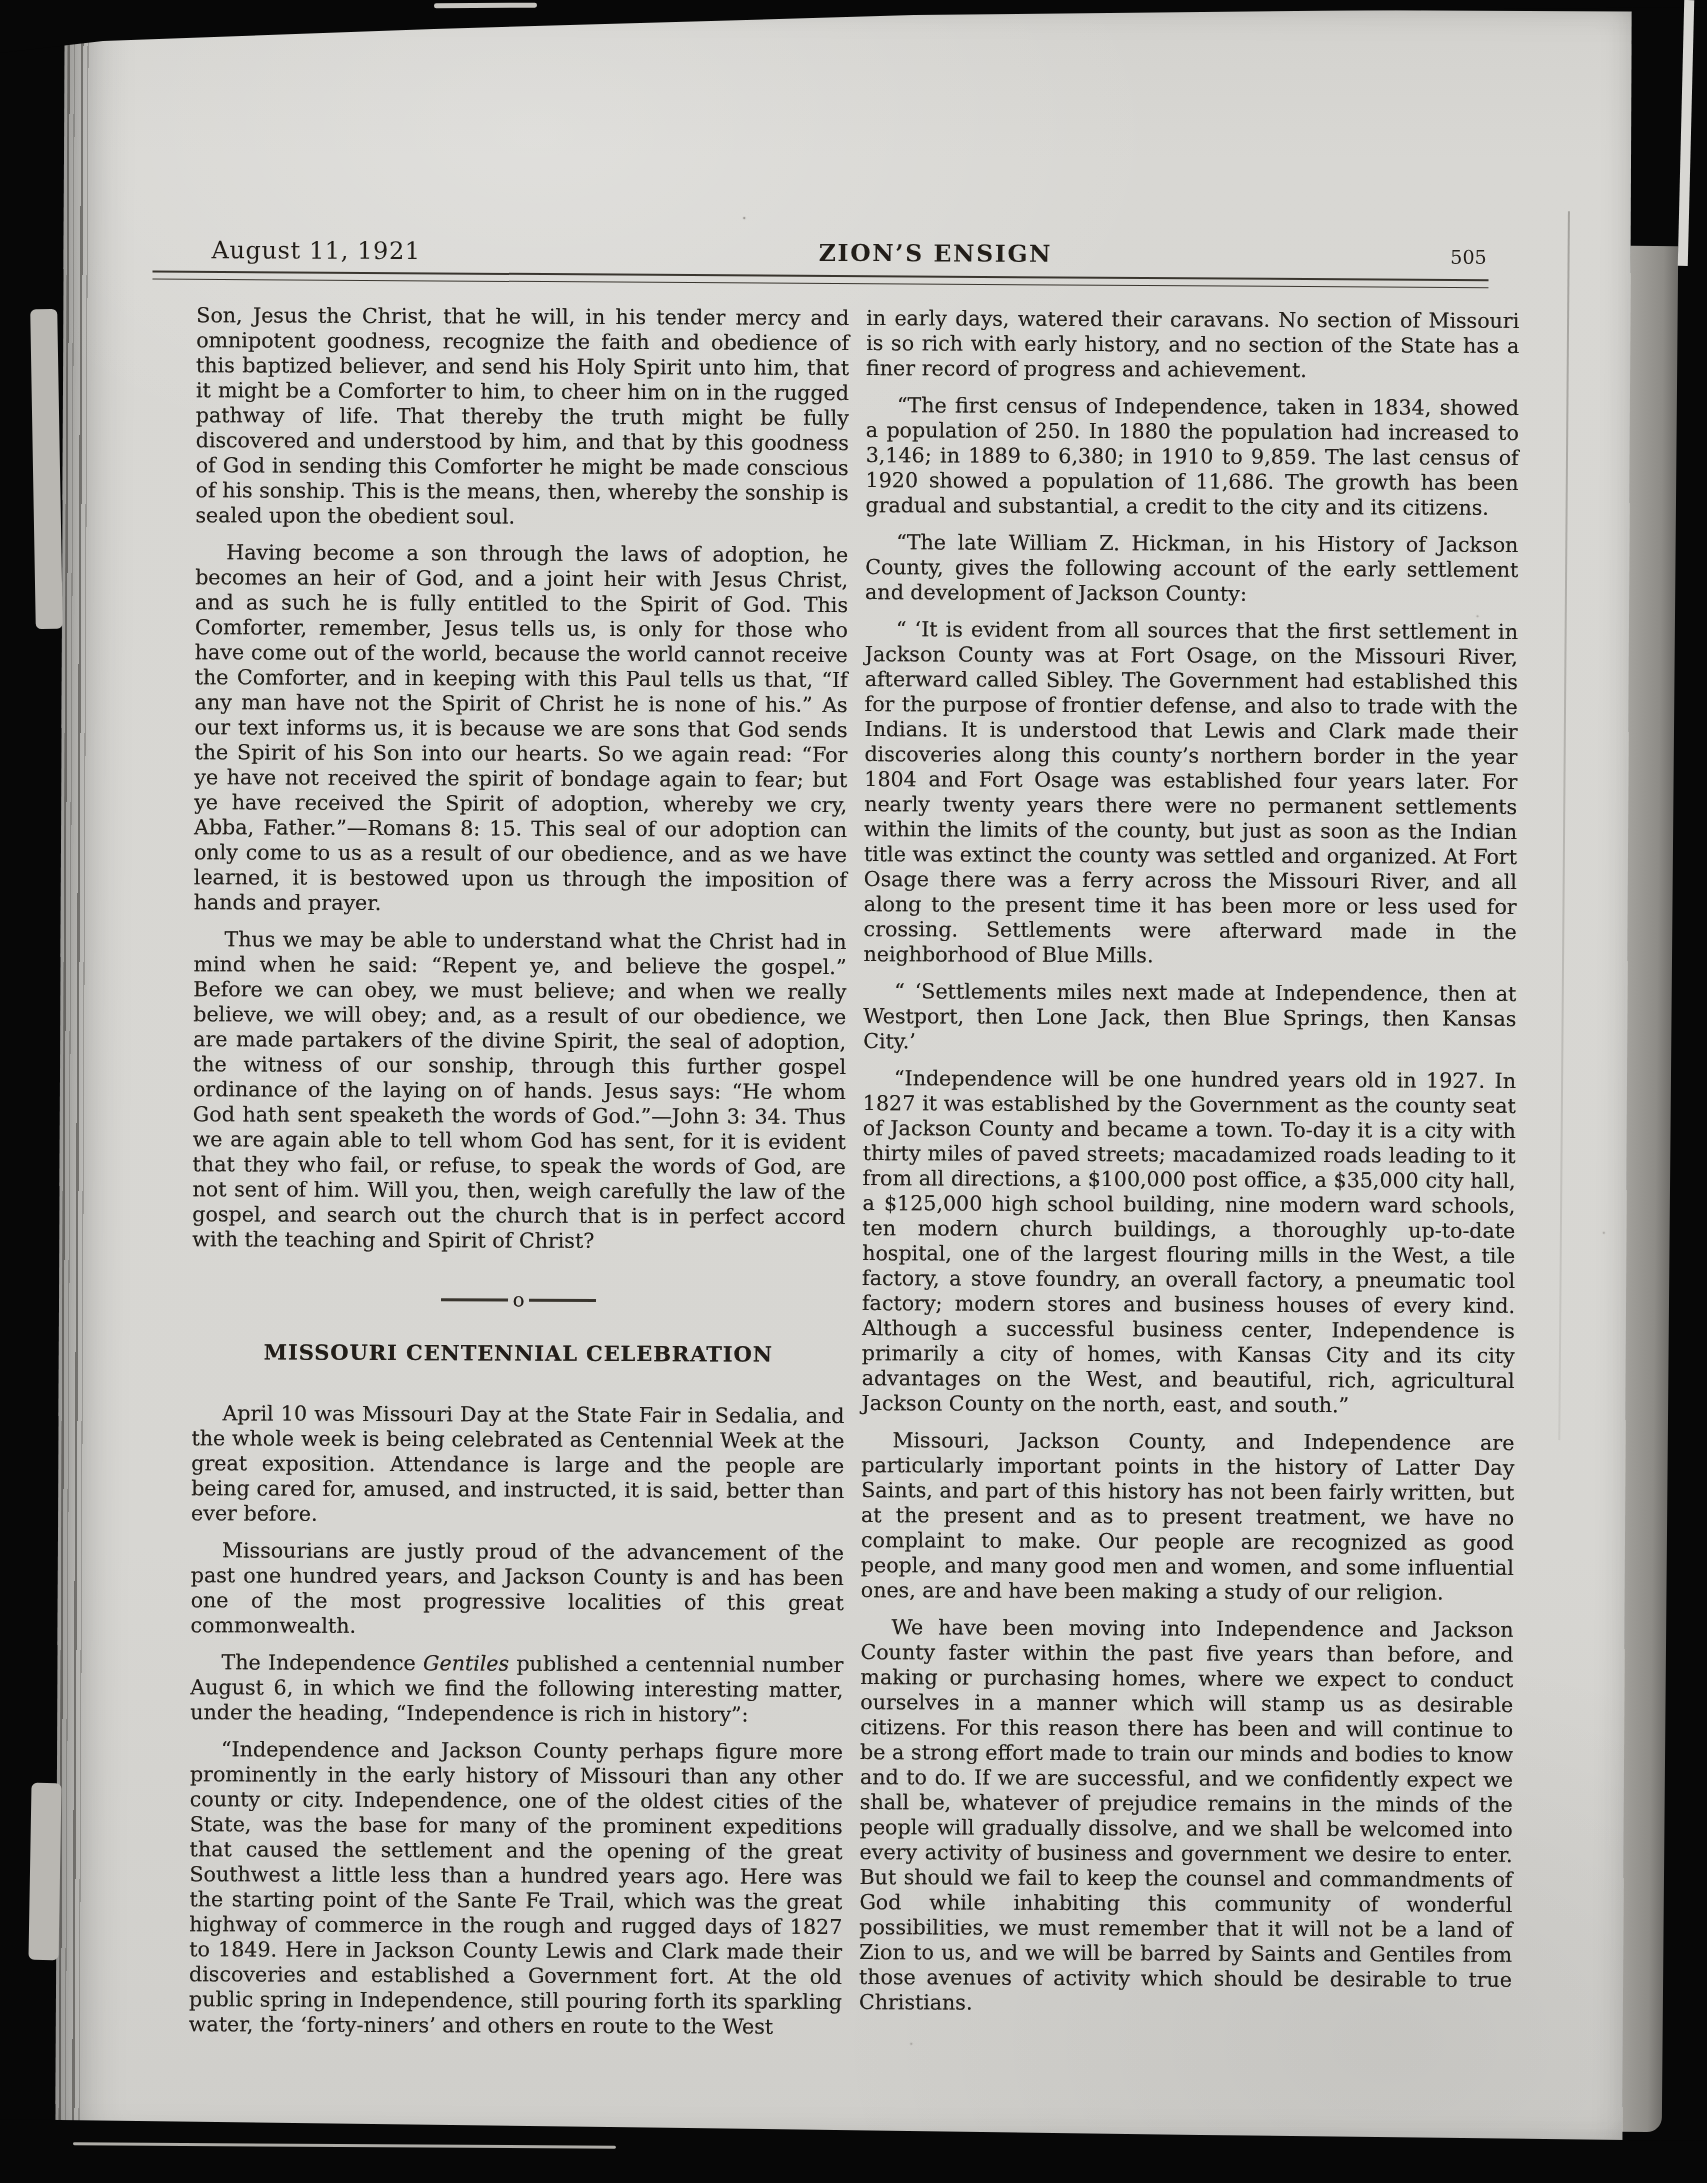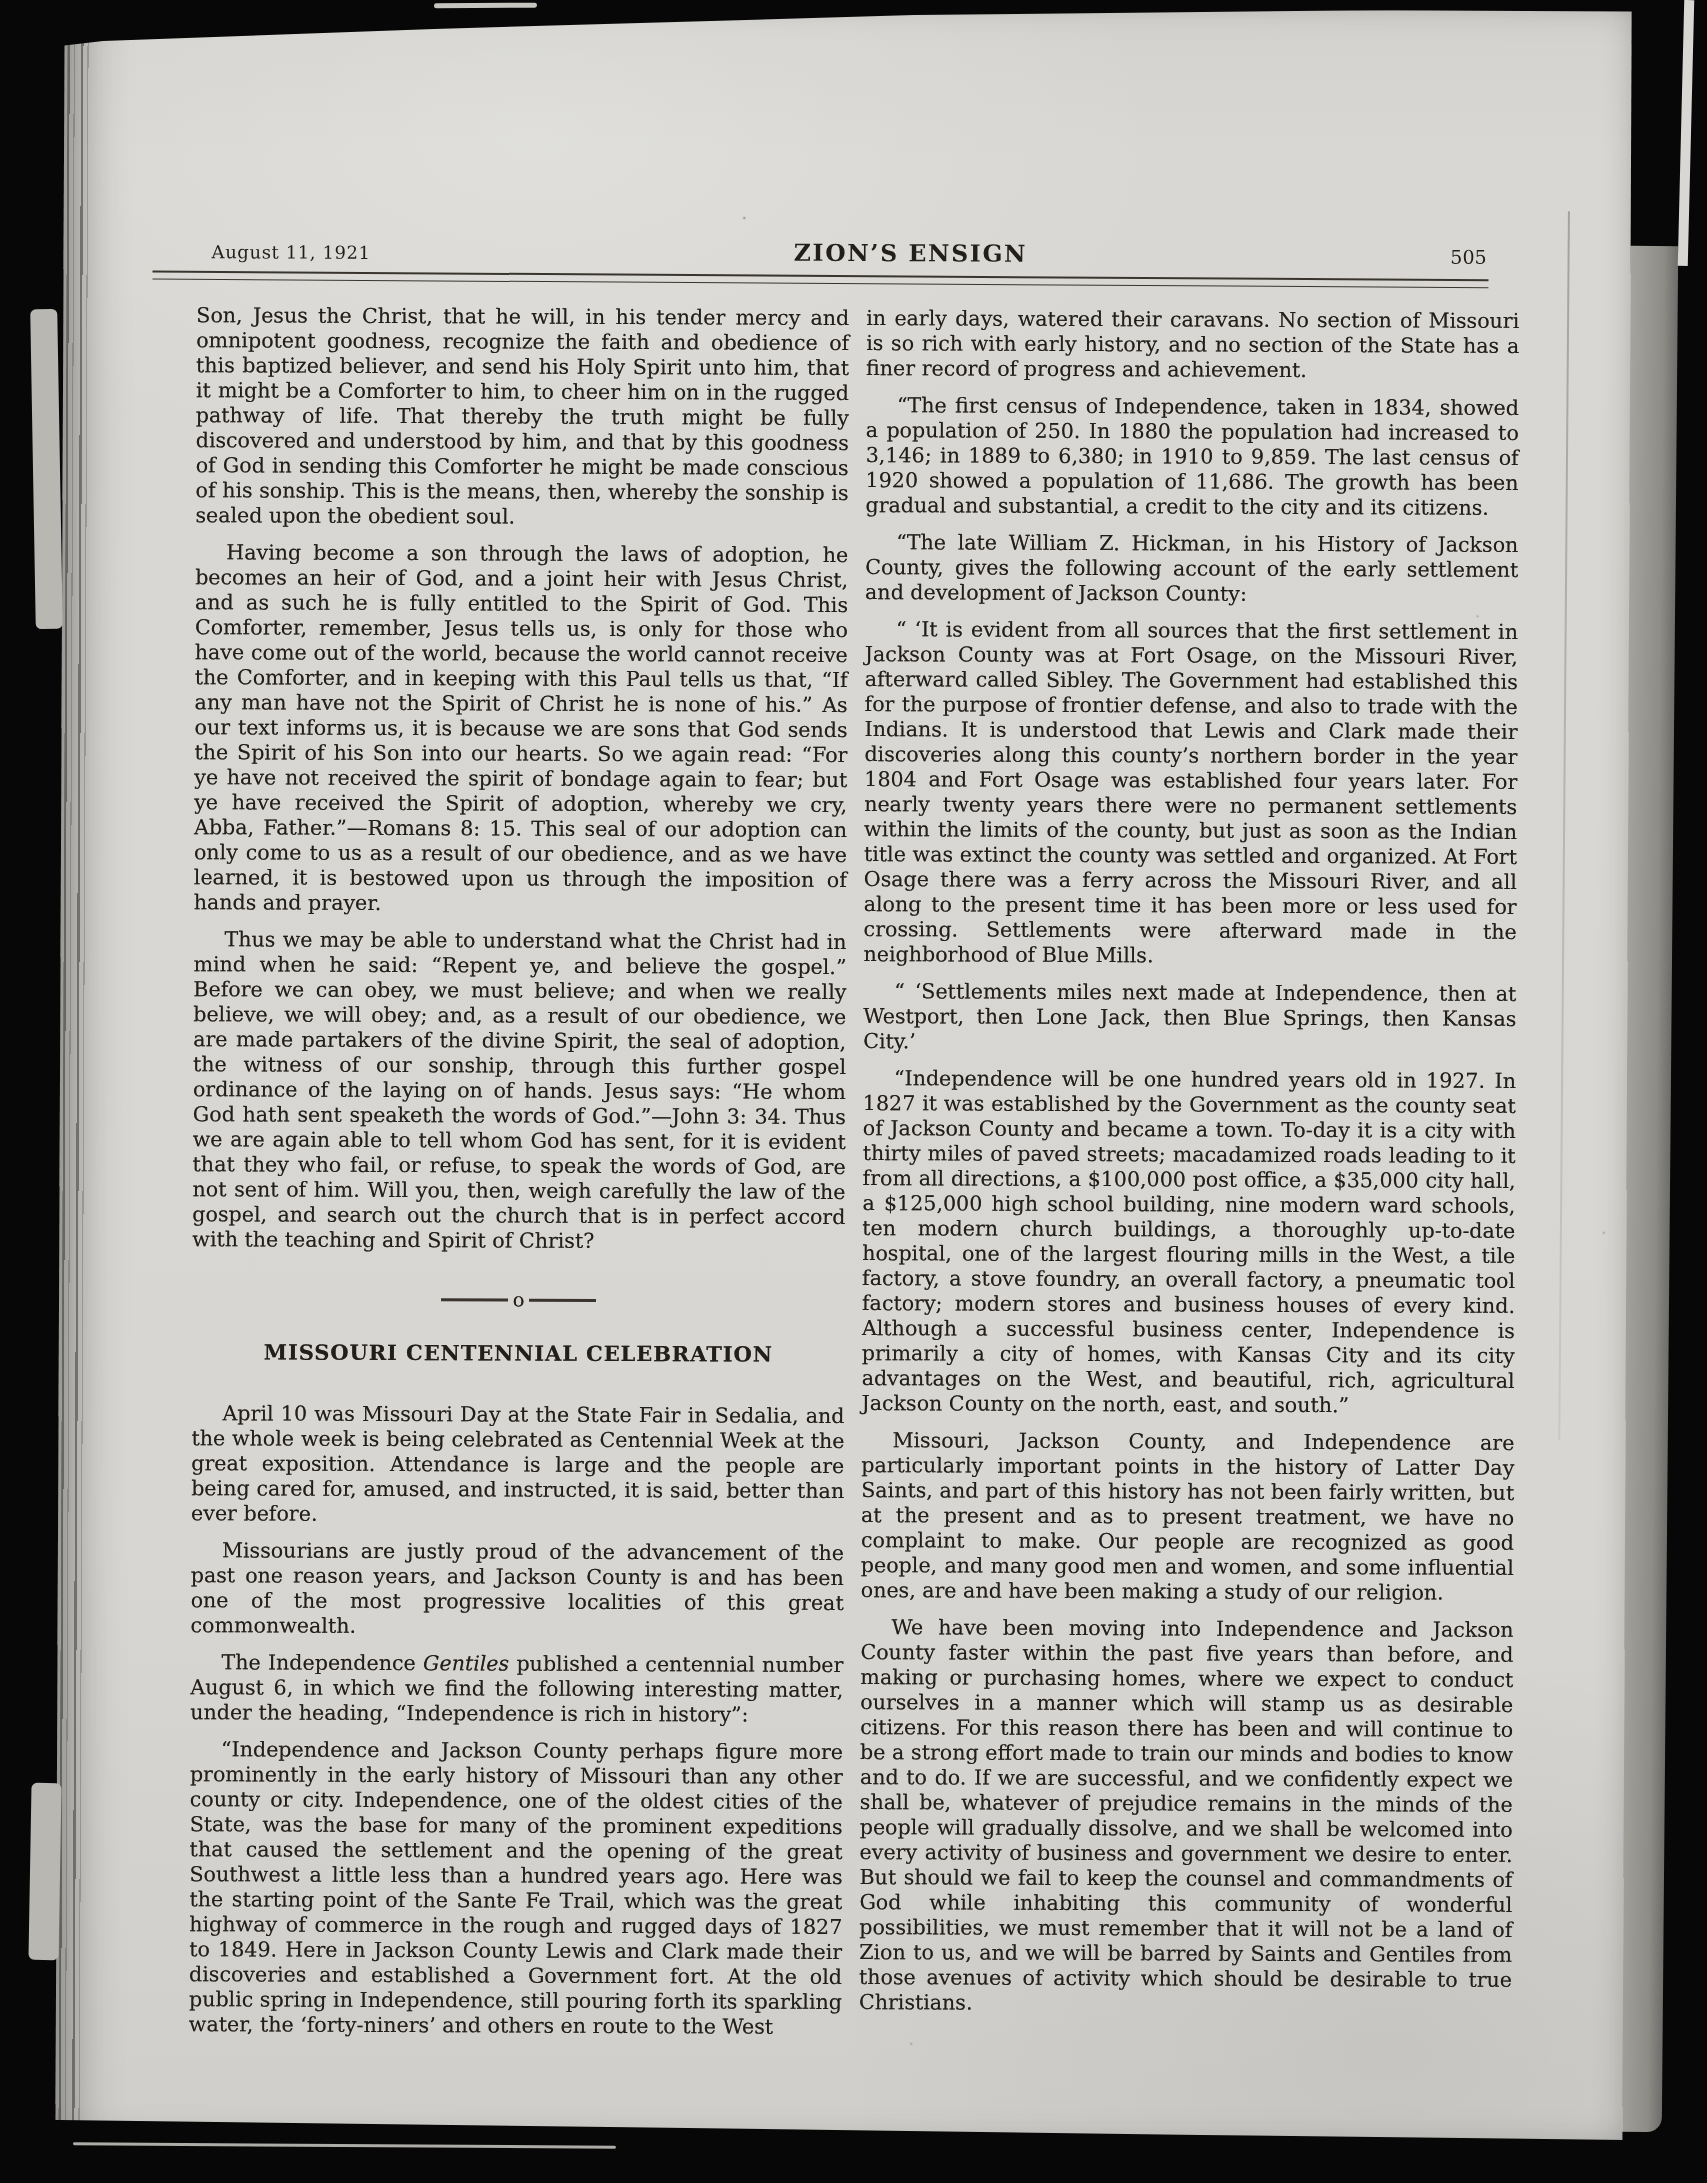--- a/index.html
+++ b/index.html
@@ -37,21 +37,21 @@
     clip-path:polygon(0 10.3px,629px 18.3px,1200px 26px,1708px 32px,1708px 74px,0 74px);}
   .sliver-right{position:absolute;left:1681px;top:0;width:9.7px;height:266px;background:#d8d7d3;
     transform:rotate(1.4deg);z-index:6;}
   .sliver-top{position:absolute;left:434px;top:3.4px;width:103px;height:5.1px;background:#c6c4bf;
     transform:rotate(-.4deg);z-index:6;border-radius:2.3px;}
   .sliver-bottom{position:absolute;left:73px;top:2144px;width:543px;height:3.4px;background:#aeaca7;
     transform:rotate(.35deg);z-index:6;border-radius:1.7px;}
   
   .print{position:absolute;left:0;top:0;width:100%;height:100%;color:#221e19;}
   .masthead{position:absolute;left:91px;top:227px;width:1332px;display:flex;align-items:baseline;}
-  .m-date{font-size:18px;letter-spacing:0.6px;margin-left:57px;white-space:nowrap;}
+  .m-date{font-size:24px;letter-spacing:0.6px;margin-left:57px;white-space:nowrap;}
   .m-title{flex:1;text-align:center;font-size:23.4px;font-weight:bold;letter-spacing:1.7px;white-space:nowrap;}
   .m-page{font-size:19px;margin-top:8px;white-space:nowrap;}
   .head-rule{position:absolute;left:89px;top:267px;width:1336px;height:5.7px;
     border-top:2.3px solid #39352e;border-bottom:1.7px solid #39352e;transform:rotate(.12deg);}
   .columns{position:absolute;left:133px;top:298px;width:1324px;display:flex;gap:17px;}
   .col{width:653px;font-size:20.6px;line-height:25px;text-align:justify;
     text-shadow:0 0 0.6px rgba(34,30,25,.55);}
   .para{margin:0 0 12px 0;}
   .para.indent{text-indent:31px;}
   .italic{font-style:italic;}
@@ -85,21 +85,21 @@
             <p class="para"><span>Son, Jesus the Christ, that he will, in his tender mercy and omnipotent goodness, recognize the faith and obedience of this baptized believer, and send his Holy Spirit unto him, that it might be a Comforter to him, to cheer him on in the rugged pathway of life.  That thereby the truth might be fully discovered and understood by him, and that by this goodness of God in sending this Comforter he might be made conscious of his sonship.  This is the means, then, whereby the sonship is sealed upon the obedient soul.</span></p>
             <p class="para indent"><span>Having become a son through the laws of adoption, he becomes an heir of God, and a joint heir with Jesus Christ, and as such he is fully entitled to the Spirit of God.  This Comforter, remember, Jesus tells us, is only for those who have come out of the world, because the world cannot receive the Comforter, and in keeping with this Paul tells us that, “If any man have not the Spirit of Christ he is none of his.”  As our text informs us, it is because we are sons that God sends the Spirit of his Son into our hearts.  So we again read: “For ye have not received the spirit of bondage again to fear; but ye have received the Spirit of adoption, whereby we cry, Abba, Father.”—Romans 8: 15.  This seal of our adoption can only come to us as a result of our obedience, and as we have learned, it is bestowed upon us through the imposition of hands and prayer.</span></p>
             <p class="para indent"><span>Thus we may be able to understand what the Christ had in mind when he said: “Repent ye, and believe the gospel.” Before we can obey, we must believe; and when we really believe, we will obey; and, as a result of our obedience, we are made partakers of the divine Spirit, the seal of adoption, the witness of our sonship, through this further gospel ordinance of the laying on of hands.  Jesus says: “He whom God hath sent speaketh the words of God.”—John 3: 34.  Thus we are again able to tell whom God has sent, for it is evident that they who fail, or refuse, to speak the words of God, are not sent of him.  Will you, then, weigh carefully the law of the gospel, and search out the church that is in perfect accord with the teaching and Spirit of Christ?</span></p>
             <div class="divider">
               <span class="d-line"></span>
               <span class="d-o">o</span>
               <span class="d-line"></span>
             </div>
             <h2 class="col-heading">MISSOURI CENTENNIAL CELEBRATION</h2>
             <p class="para indent"><span>April 10 was Missouri Day at the State Fair in Sedalia, and the whole week is being celebrated as Centennial Week at the great exposition.  Attendance is large and the people are being cared for, amused, and instructed, it is said, better than ever before.</span></p>
-            <p class="para indent"><span>Missourians are justly proud of the advancement of the past one reason years, and Jackson County is and has been one of the most progressive localities of this great commonwealth.</span></p>
+            <p class="para indent"><span>Missourians are justly proud of the advancement of the past one hundred years, and Jackson County is and has been one of the most progressive localities of this great commonwealth.</span></p>
             <p class="para indent"><span>The Independence </span><span class="italic">Gentiles</span><span> published a centennial number August 6, in which we find the following interesting matter, under the heading, “Independence is rich in history”:</span></p>
             <p class="para indent"><span>“Independence and Jackson County perhaps figure more prominently in the early history of Missouri than any other county or city.  Independence, one of the oldest cities of the State, was the base for many of the prominent expeditions that caused the settlement and the opening of the great Southwest a little less than a hundred years ago.  Here was the starting point of the Sante Fe Trail, which was the great highway of commerce in the rough and rugged days of 1827 to 1849.  Here in Jackson County Lewis and Clark made their discoveries and established a Government fort.  At the old public spring in Independence, still pouring forth its sparkling water, the ‘forty-niners’ and others en route to the West</span></p>
           </div>
         <div class="col">
             <p class="para"><span>in early days, watered their caravans.  No section of Missouri is so rich with early history, and no section of the State has a finer record of progress and achievement.</span></p>
             <p class="para indent"><span>“The first census of Independence, taken in 1834, showed a population of 250.  In 1880 the population had increased to 3,146; in 1889 to 6,380; in 1910 to 9,859.  The last census of 1920 showed a population of 11,686.  The growth has been gradual and substantial, a credit to the city and its citizens.</span></p>
             <p class="para indent"><span>“The late William Z. Hickman, in his History of Jackson County, gives the following account of the early settlement and development of Jackson County:</span></p>
             <p class="para indent"><span>“ ‘It is evident from all sources that the first settlement in Jackson County was at Fort Osage, on the Missouri River, afterward called Sibley.  The Government had established this for the purpose of frontier defense, and also to trade with the Indians.  It is understood that Lewis and Clark made their discoveries along this county’s northern border in the year 1804 and Fort Osage was established four years later. For nearly twenty years there were no permanent settlements within the limits of the county, but just as soon as the Indian title was extinct the county was settled and organized.  At Fort Osage there was a ferry across the Missouri River, and all along to the present time it has been more or less used for crossing.  Settlements were afterward made in the neighborhood of Blue Mills.</span></p>
             <p class="para indent"><span>“ ‘Settlements miles next made at Independence, then at Westport, then Lone Jack, then Blue Springs, then Kansas City.’</span></p>
             <p class="para indent"><span>“Independence will be one hundred years old in 1927.  In 1827 it was established by the Government as the county seat of Jackson County and became a town.  To-day it is a city with thirty miles of paved streets; macadamized roads leading to it from all directions, a $100,000 post office, a $35,000 city hall, a $125,000 high school building, nine modern ward schools, ten modern church buildings, a thoroughly up-to-date hospital, one of the largest flouring mills in the West, a tile factory, a stove foundry, an overall factory, a pneumatic tool factory; modern stores and business houses of every kind.  Although a successful business center, Independence is primarily a city of homes, with Kansas City and its city advantages on the West, and beautiful, rich, agricultural Jackson County on the north, east, and south.”</span></p>

